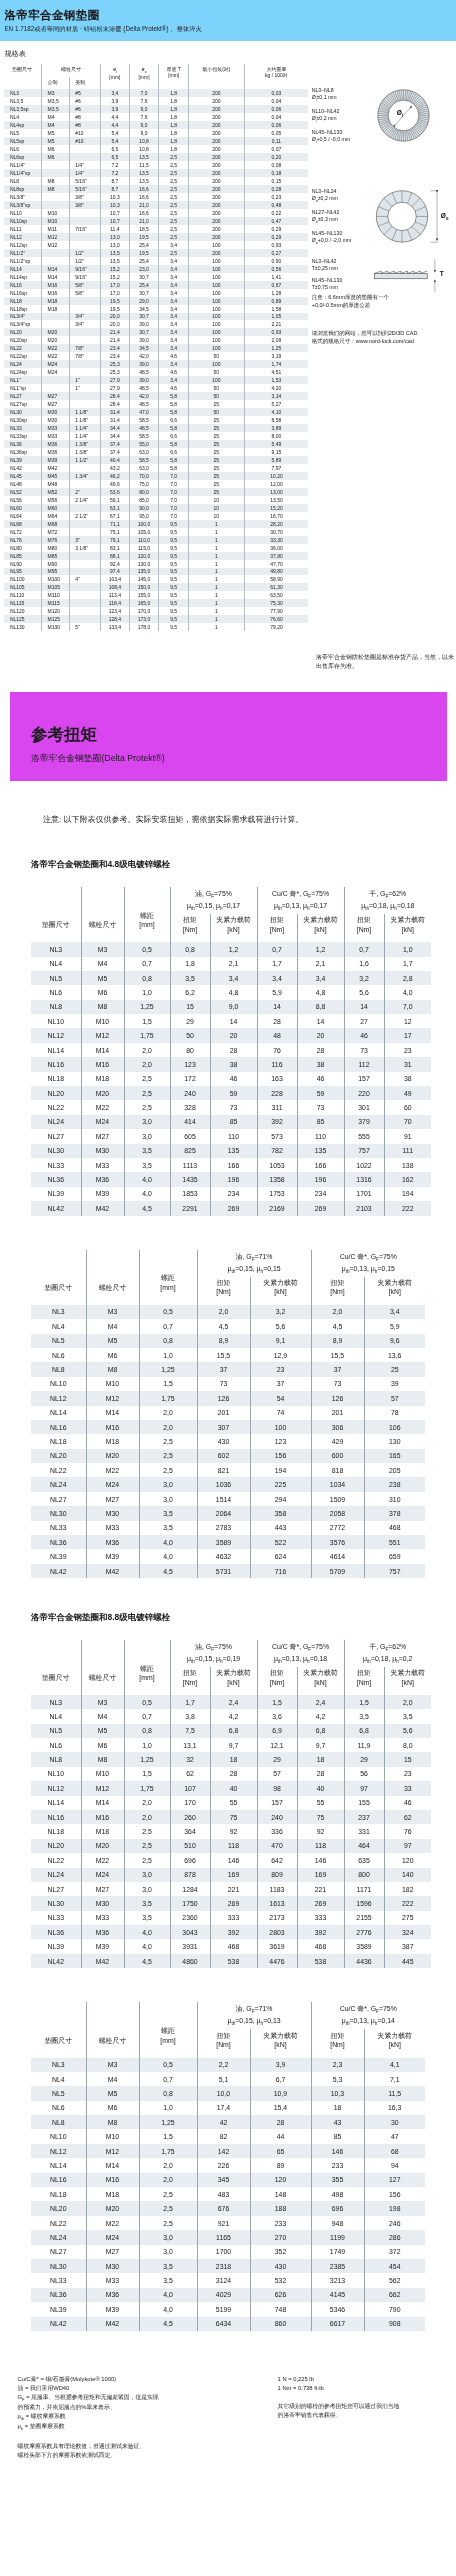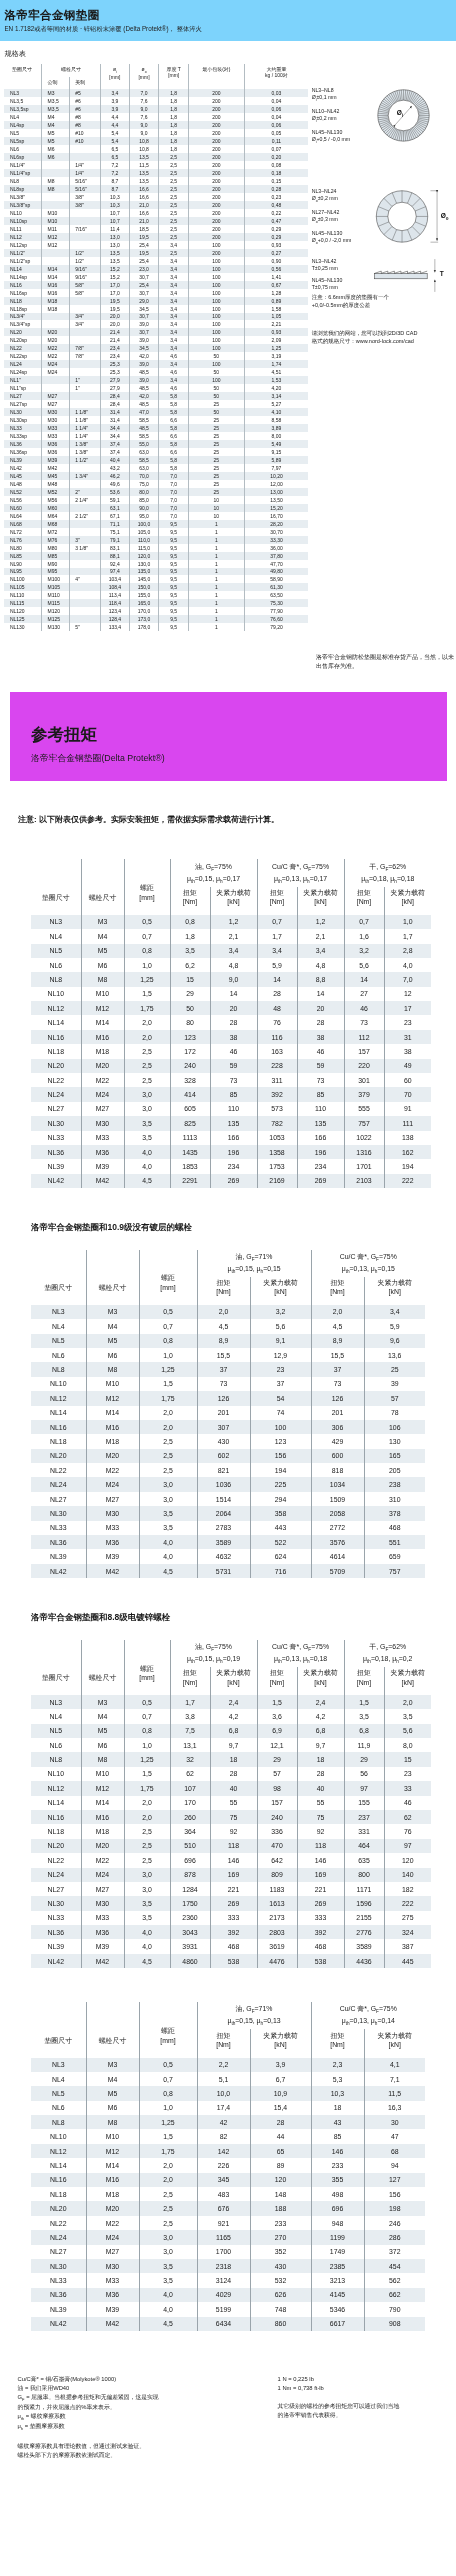--- a/index.html
+++ b/index.html
@@ -30,21 +30,21 @@
   .tol p{margin:0 0 5.5px;}
   .dshape line{stroke:#3d3d3d;stroke-width:.7;}
   .dlabel{position:absolute;font-size:6.6px;font-weight:bold;color:#111;}
   .note-small{position:absolute;left:0;font-size:5.5px;line-height:1.4;color:#222;}
   .stock{position:absolute;top:589px;left:4.4px;width:139px;font-size:6px;line-height:1.5;color:#222;}
   .cad-url{color:#222;}
   
   #torque-band{background:#d946ef;margin:11px 10px 0;padding:32px 11px 16.5px 21px;}
   #torque-band h2{margin:0;font-size:16.5px;font-weight:bold;}
   #torque-band p{margin:6.6px 0 0;font-size:8.8px;}
-  #torque-note{margin:33px 11px 0 18px;font-size:8px;font-weight:700;}
+  #torque-note{margin:33px 11px 0 43px;font-size:8px;font-weight:400;}
   .tblock{margin:34px 0 0 31px;}
   .tblock h3{font-size:8.5px;font-weight:bold;margin:0 0 15.4px;}
   table.torque{border-collapse:collapse;font-size:6.9px;table-layout:fixed;}
   table.torque th{font-weight:normal;text-align:center;line-height:1.4;}
   table.torque th.base{vertical-align:bottom;padding:0 2.2px 12px;}
   table.torque th.grp{padding:2.2px 2.2px 1.1px;}
   table.torque th.sub{padding:1.1px 2.2px 7.7px;vertical-align:top;border-left:0.6px solid #9aa4ab;}
   table.torque tbody tr > *:not(:first-child){border-left:0.6px solid #9aa4ab;}
   table.torque thead tr > *:not(:first-child){border-left:0.6px solid #9aa4ab;}
   table.torque td{padding:2.8px 2.2px;height:8.8px;text-align:center;}
@@ -941,20 +941,21 @@
 </div>
 
 <section id="torque-band" class="band">
   <h2>参考扭矩</h2>
   <p>洛帝牢合金钢垫圈(Delta Protekt®)</p>
 </section>
 
 <p id="torque-note">注意: 以下附表仅供参考。实际安装扭矩，需依据实际需求载荷进行计算。</p>
 
 <div class="tblock">
+  <h3>洛帝牢合金钢垫圈和4.8级电镀锌螺栓</h3>
   <table class="torque">
     <colgroup>
       <col style="width:50px">
         <col style="width:43px">
         <col style="width:46px">
       <col style="width:40px">
         <col style="width:47px">
         <col style="width:40px">
       <col style="width:47px">
         <col style="width:40px">
@@ -1186,21 +1187,20 @@
           <td>2169</td>
           <td>269</td>
           <td>2103</td>
           <td>222</td>
         </tr>
       </tbody>
   </table>
 </div>
 
 <div class="tblock">
-  <h3>洛帝牢合金钢垫圈和10.9级没有镀层的螺栓</h3>
   <table class="torque">
     <colgroup>
       <col style="width:55px">
         <col style="width:53px">
         <col style="width:58px">
       <col style="width:53px">
         <col style="width:61px">
         <col style="width:53px">
         <col style="width:61px">
     </colgroup>

